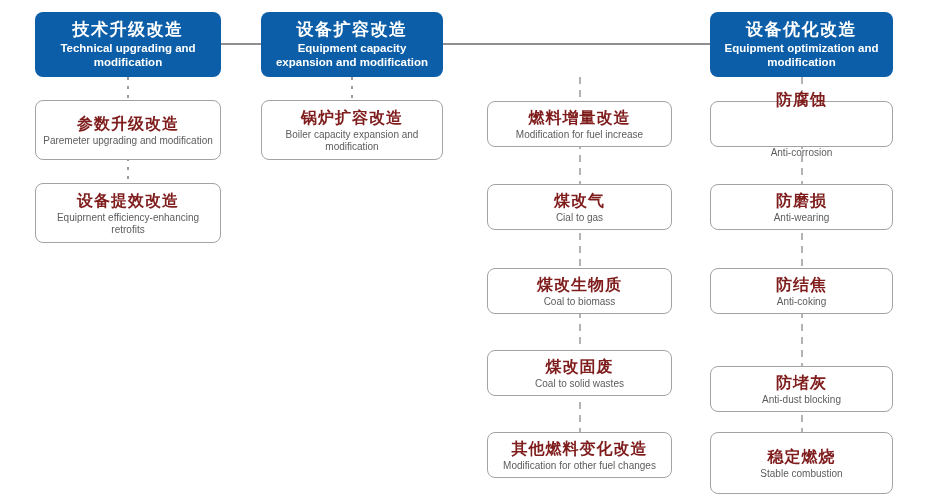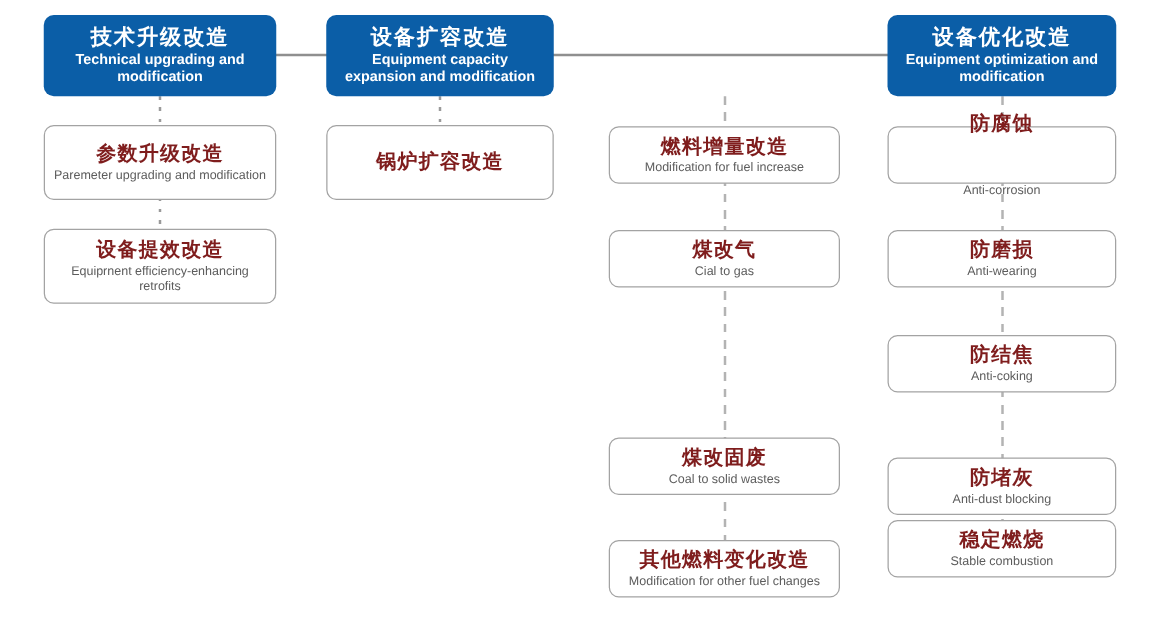--- a/index.html
+++ b/index.html
@@ -110,31 +110,36 @@
         </div>
       </div>
       <div class="col" style="left: 261px; width: 182px;">
         <div class="conn small" style="top: 77px; height: 27px;"></div>
         <div class="hdr">
           <div class="zh">设备扩容改造</div>
           <div class="en">Equipment capacity expansion and modification</div>
         </div>
         <div class="box" style="top: 100px; height: 60px;">
           <div class="zh">锅炉扩容改造</div>
+          <div class="en">Boiler capacity expansion and modification</div>
         </div>
       </div>
       <div class="col" style="left: 487px; width: 185px;">
         <div class="conn large" style="top: 77px; height: 359px;"></div>
         <div class="box" style="top: 101px; height: 46px;">
           <div class="zh">燃料增量改造</div>
           <div class="en">Modification for fuel increase</div>
         </div>
         <div class="box" style="top: 184px; height: 46px;">
           <div class="zh">煤改气</div>
           <div class="en">Cial to gas</div>
+        </div>
+        <div class="box" style="top: 268px; height: 46px;">
+          <div class="zh">煤改生物质</div>
+          <div class="en">Coal to biomass</div>
         </div>
         <div class="box" style="top: 350px; height: 46px;">
           <div class="zh">煤改固废</div>
           <div class="en">Coal to solid wastes</div>
         </div>
         <div class="box" style="top: 432px; height: 46px;">
           <div class="zh">其他燃料变化改造</div>
           <div class="en">Modification for other fuel changes</div>
         </div>
       </div>
@@ -153,19 +158,19 @@
           <div class="en">Anti-wearing</div>
         </div>
         <div class="box" style="top: 268px; height: 46px;">
           <div class="zh">防结焦</div>
           <div class="en">Anti-coking</div>
         </div>
         <div class="box" style="top: 366px; height: 46px;">
           <div class="zh">防堵灰</div>
           <div class="en">Anti-dust blocking</div>
         </div>
-        <div class="box" style="top: 416px; height: 46px;">
+        <div class="box" style="top: 432px; height: 62px;">
           <div class="zh">稳定燃烧</div>
           <div class="en">Stable combustion</div>
         </div>
       </div>
     </div>
 </div>
 
 </body></html>

